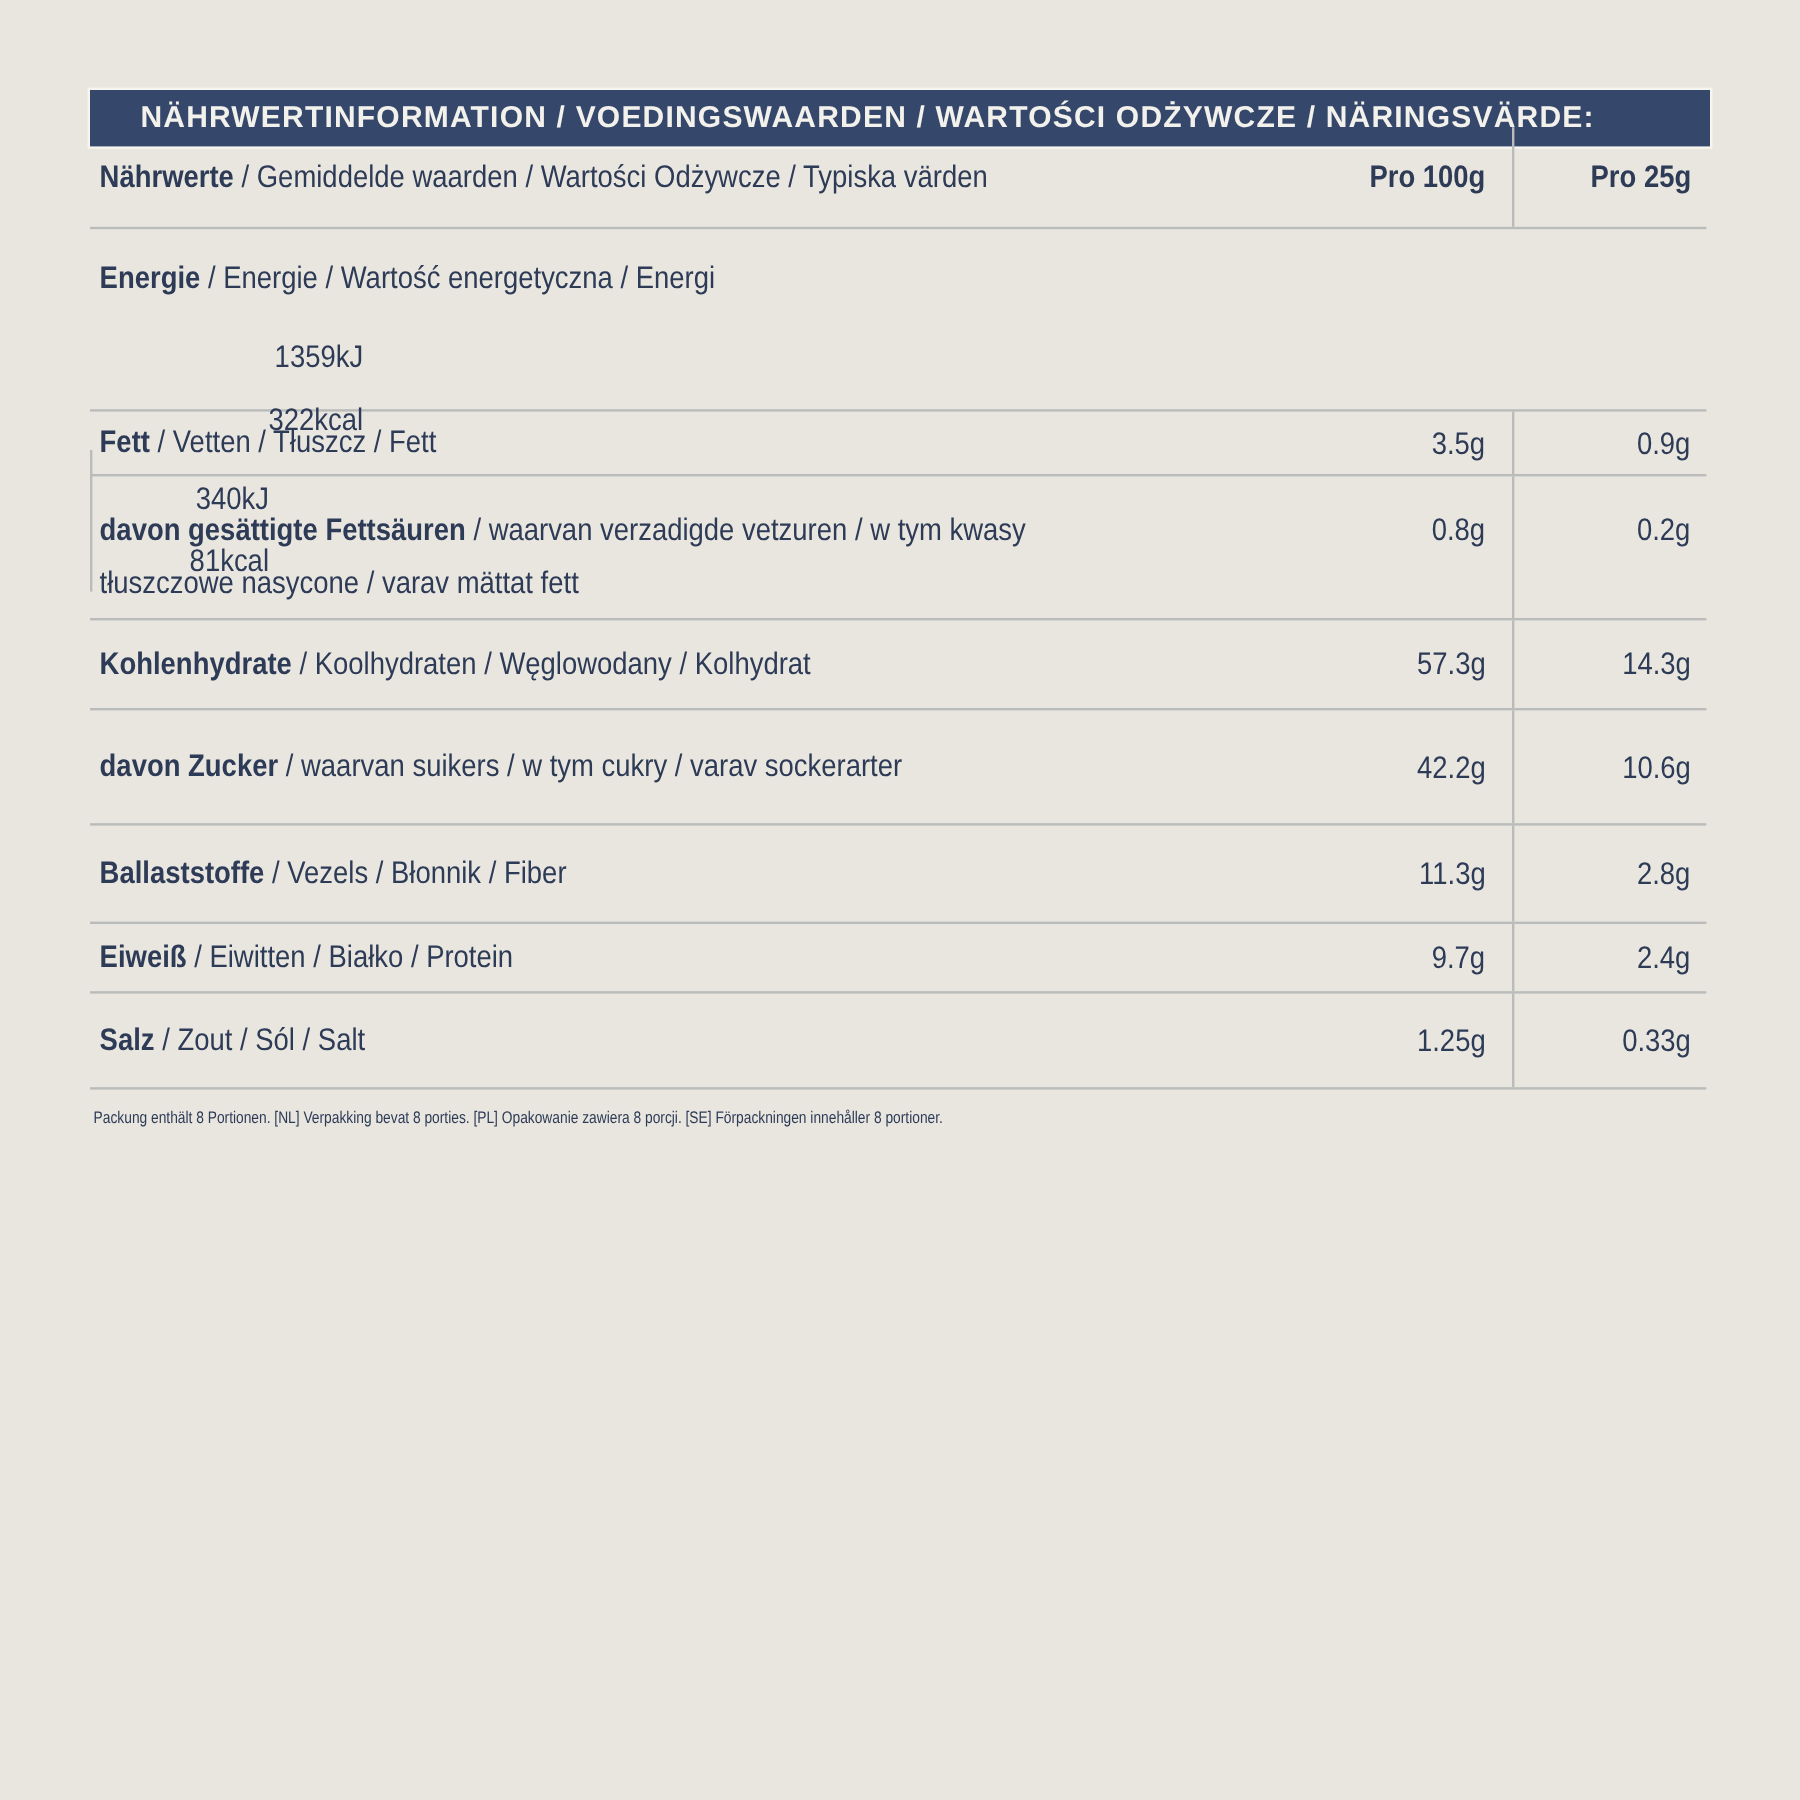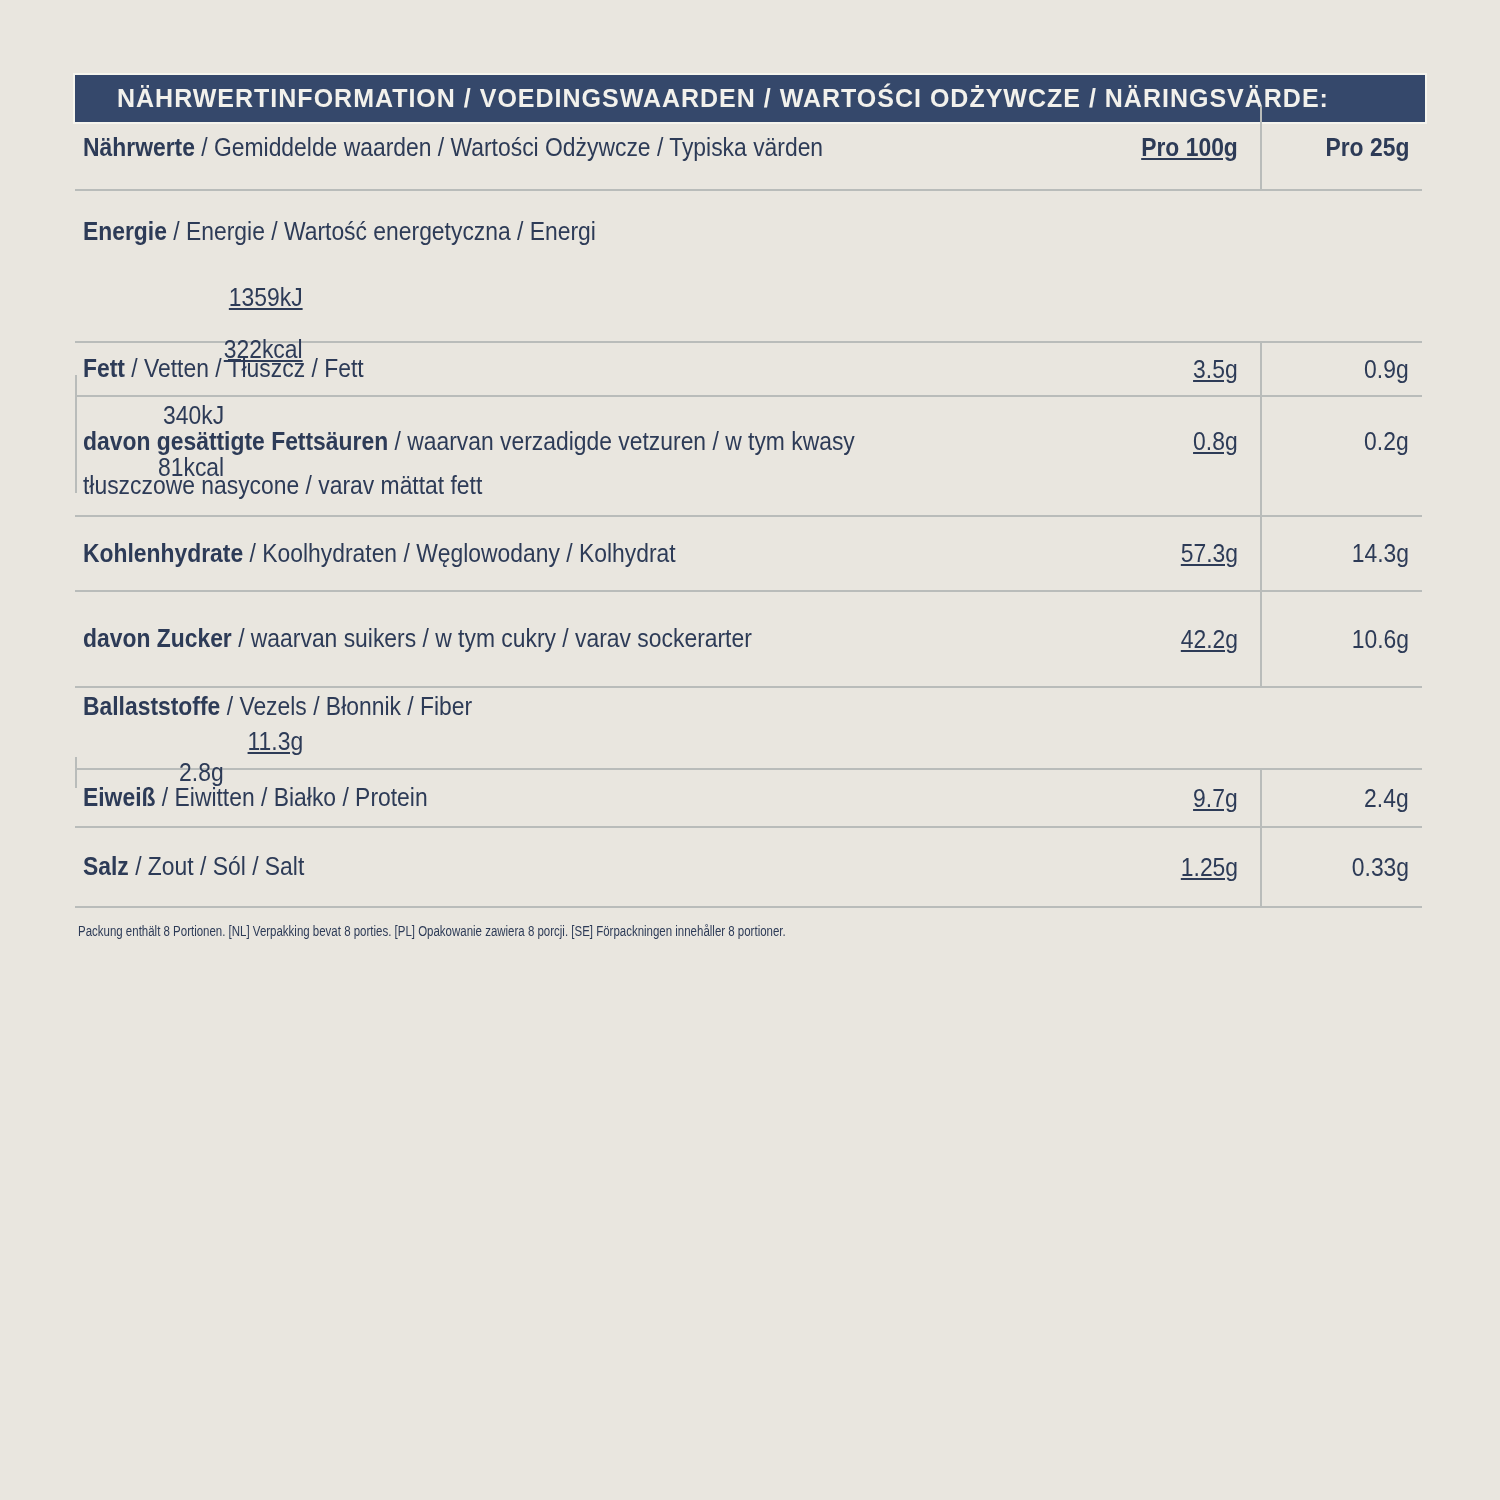--- a/index.html
+++ b/index.html
@@ -34,41 +34,41 @@
     position:absolute;left:75px;top:106px;width:1347px;
     font-size:26px;
   }
   .row{
     display:flex;align-items:stretch;
     border-bottom:2px solid var(--line);
     box-sizing:border-box;
   }
   .cell{display:flex;align-items:center;box-sizing:border-box;}
   .c-label{flex:1;padding-left:8px;min-width:0;}
-  .c-v1{width:250px;justify-content:flex-end;padding-right:22px;text-decoration:underline;}
+  .c-v1{width:250px;justify-content:flex-end;padding-right:22px;}
   .c-v2{width:162px;justify-content:flex-end;padding-right:13px;border-left:2px solid var(--line);}
   .labelwrap{
     display:inline-block;transform:scaleX(0.88);transform-origin:0 50%;
     line-height:1.45;
   }
   .valwrap{
     display:inline-block;transform:scaleX(0.88);transform-origin:100% 50%;
     text-align:right;white-space:pre-line;
   }
   .term{font-weight:700;}
   .trans{font-weight:400;white-space:pre-line;}
   .bold{font-weight:700;}
   
   .r-head   {height:85px;}
   .r-energy {height:152px;flex-direction:column;}
   .r-fat    {height:54px;}
   .r-satfat {height:120px;}
   .r-carb   {height:75px;}
   .r-sugar  {height:96px;}
-  .r-fiber  {height:82px;flex-direction:column;}
+  .r-fiber  {height:82px;}
   .r-protein{height:58px;}
   .r-salt   {height:80px;}
   
   .r-energy .cell{align-items:flex-start;padding-top:14px;}
   .r-energy .labelwrap,.r-energy .valwrap{line-height:52px;}
   .r-satfat .cell{align-items:flex-start;padding-top:22px;}
   .r-satfat .labelwrap,.r-satfat .valwrap{line-height:44px;}
   .footer{
     position:absolute;left:78px;top:918px;
     font-size:14px;line-height:26px;white-space:nowrap;

